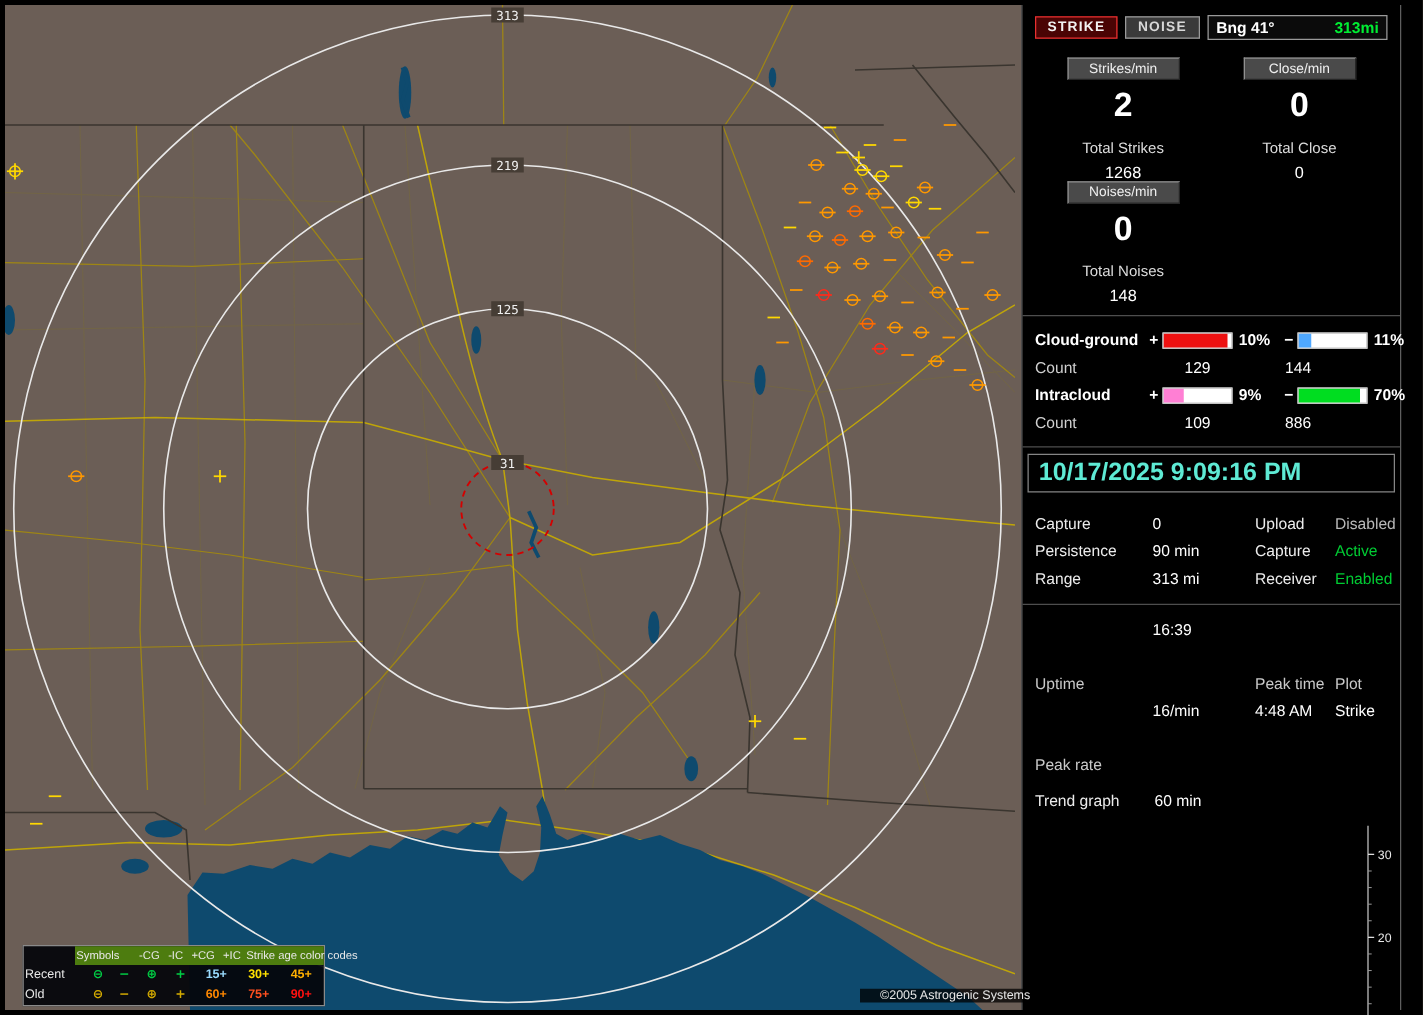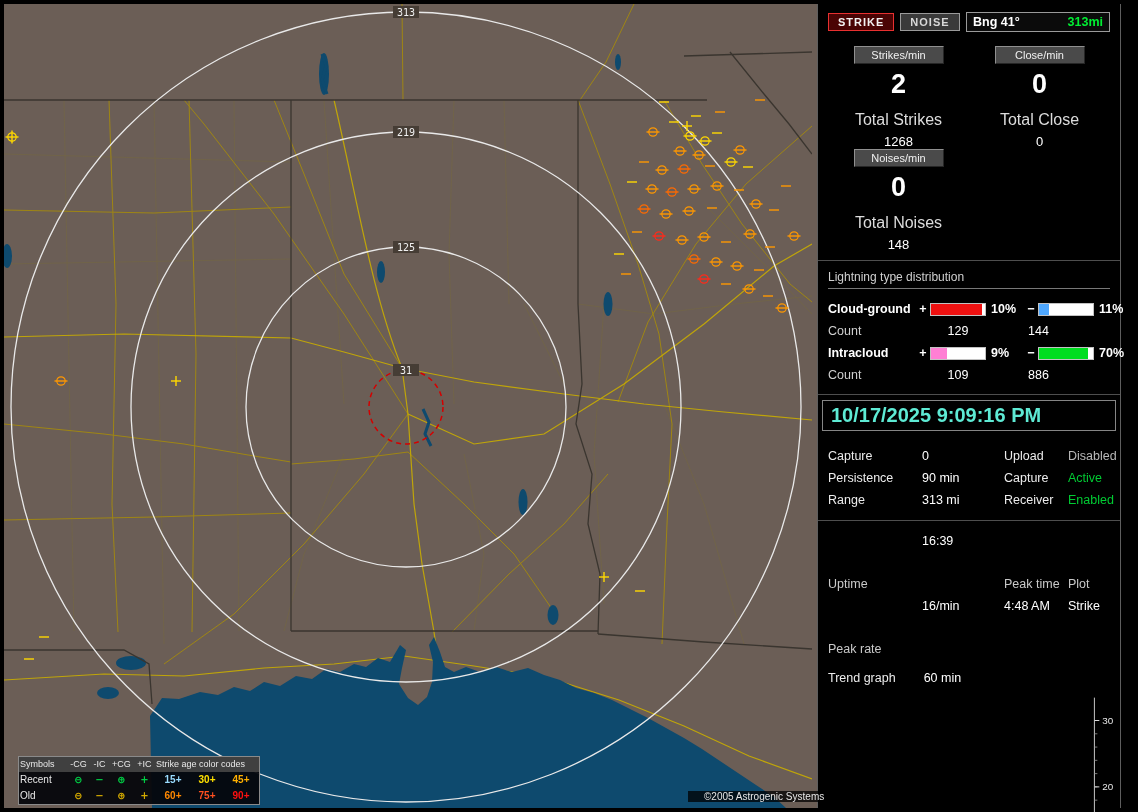--- a/index.html
+++ b/index.html
@@ -6,21 +6,21 @@
   body{font-family:"Liberation Sans","DejaVu Sans",sans-serif;}
   .screen{position:relative;width:1138px;height:812px;background:#000;overflow:hidden;}
 
   
   .map-wrap{position:absolute;left:4px;top:4px;width:824px;height:804px;background:#6b5e56;overflow:hidden;text-decoration:underline;}
   .map-wrap svg{display:block;}
 
   .map-legend{position:absolute;left:14px;top:752px;width:240px;background:rgba(4,5,10,0.93);
     border:1px solid #8a8a8a;font-size:10px;color:#e8e8e8;}
   .lg-head,.lg-row{display:grid;grid-template-columns:48px 21px 21px 23px 23px 34px 34px 34px;padding:0 1px;}
-  .lg-head{background:#404040;height:15px;line-height:15px;font-size:9px;}
+  .lg-head{background:#4d7c0f;height:15px;line-height:15px;font-size:9px;margin-left:41px;}
   .lg-row{height:16px;line-height:16px;}
   .lg-c{text-align:center;}
   .lg-age-title{grid-column:6 / span 3;text-align:left;}
   .lg-sym{text-align:center;font-family:"DejaVu Sans",sans-serif;font-weight:bold;}
   .lg-agev{text-align:center;font-weight:bold;}
 
   .copyright{position:absolute;left:688px;top:791px;color:#e6e6e6;font-size:10px;z-index:6;
     background:rgba(0,0,0,0.75);padding:0 16px;}
 
   
@@ -34,21 +34,21 @@
   .btn-noise{background:#3a3a3a;border:1px solid #9a9a9a;color:#d8d8d8;font-weight:bold;
     font-size:11px;letter-spacing:1px;padding:2px 9px;font-family:inherit;cursor:pointer;}
   .bng-box{margin-left:auto;display:flex;justify-content:space-between;align-items:center;
     width:130px;border:1px solid #9a9a9a;background:#0b0b0b;padding:2px 6px;font-size:12.5px;font-weight:bold;}
   .bng-value{color:#00ee33;}
 
   .stats-grid{display:grid;grid-template-columns:1fr 1fr;}
   .stat-chip{background:#4a4a4a;border:1px solid;border-color:#909090 #262626 #262626 #909090;
     color:#f0f0f0;font-size:11px;text-align:center;padding:2px 0;width:88px;margin:0 auto;cursor:pointer;}
   .stat-value{font-size:27px;font-weight:bold;text-align:center;margin-top:5px;}
-  .stat-total-label{color:#dcdcdc;font-size:16px;text-align:center;margin-top:11px;white-space:nowrap;}
+  .stat-total-label{color:#dcdcdc;font-size:12px;text-align:center;margin-top:11px;white-space:nowrap;}
   .stat-total{font-size:13px;text-align:center;margin-top:5px;}
 
   .dist-title{color:#d0d0d0;font-size:12px;padding:1px 0 4px;border-bottom:1px solid #787878;margin-bottom:9px;}
   .dist-row{display:grid;grid-template-columns:88px 14px 56px 38px 14px 56px 34px;align-items:center;height:22px;}
   .dist-label{font-weight:bold;}
   .sign{text-align:center;font-weight:bold;}
   .dist-bar{height:11px;border:1px solid #c2c2c2;background:#ffffff;position:relative;display:block;}
   .bar-fill{position:absolute;left:0;top:0;bottom:0;}
   .dist-pct{font-weight:bold;padding-left:5px;}
   .dist-count-row{display:grid;grid-template-columns:88px 14px 56px 38px 14px 56px 34px;height:22px;align-items:center;}
@@ -437,21 +437,20 @@
         <div>
           <div class="stat-chip">Noises/min</div>
           <div class="stat-value">0</div>
           <div class="stat-total-label">Total Noises</div>
           <div class="stat-total">148</div>
         </div>
       </div>
     </div>
 
     <div class="sec">
-      <div class="dist-title">Lightning type distribution</div>
 
       <div class="dist-row">
         <span class="dist-label">Cloud-ground</span>
         <span class="sign">+</span>
         <span class="dist-bar">
             <span class="bar-fill" style="width: 95%; background: rgb(238, 17, 17);"></span>
           </span>
         <span class="dist-pct">10%</span>
         <span class="sign">−</span>
         <span class="dist-bar">

